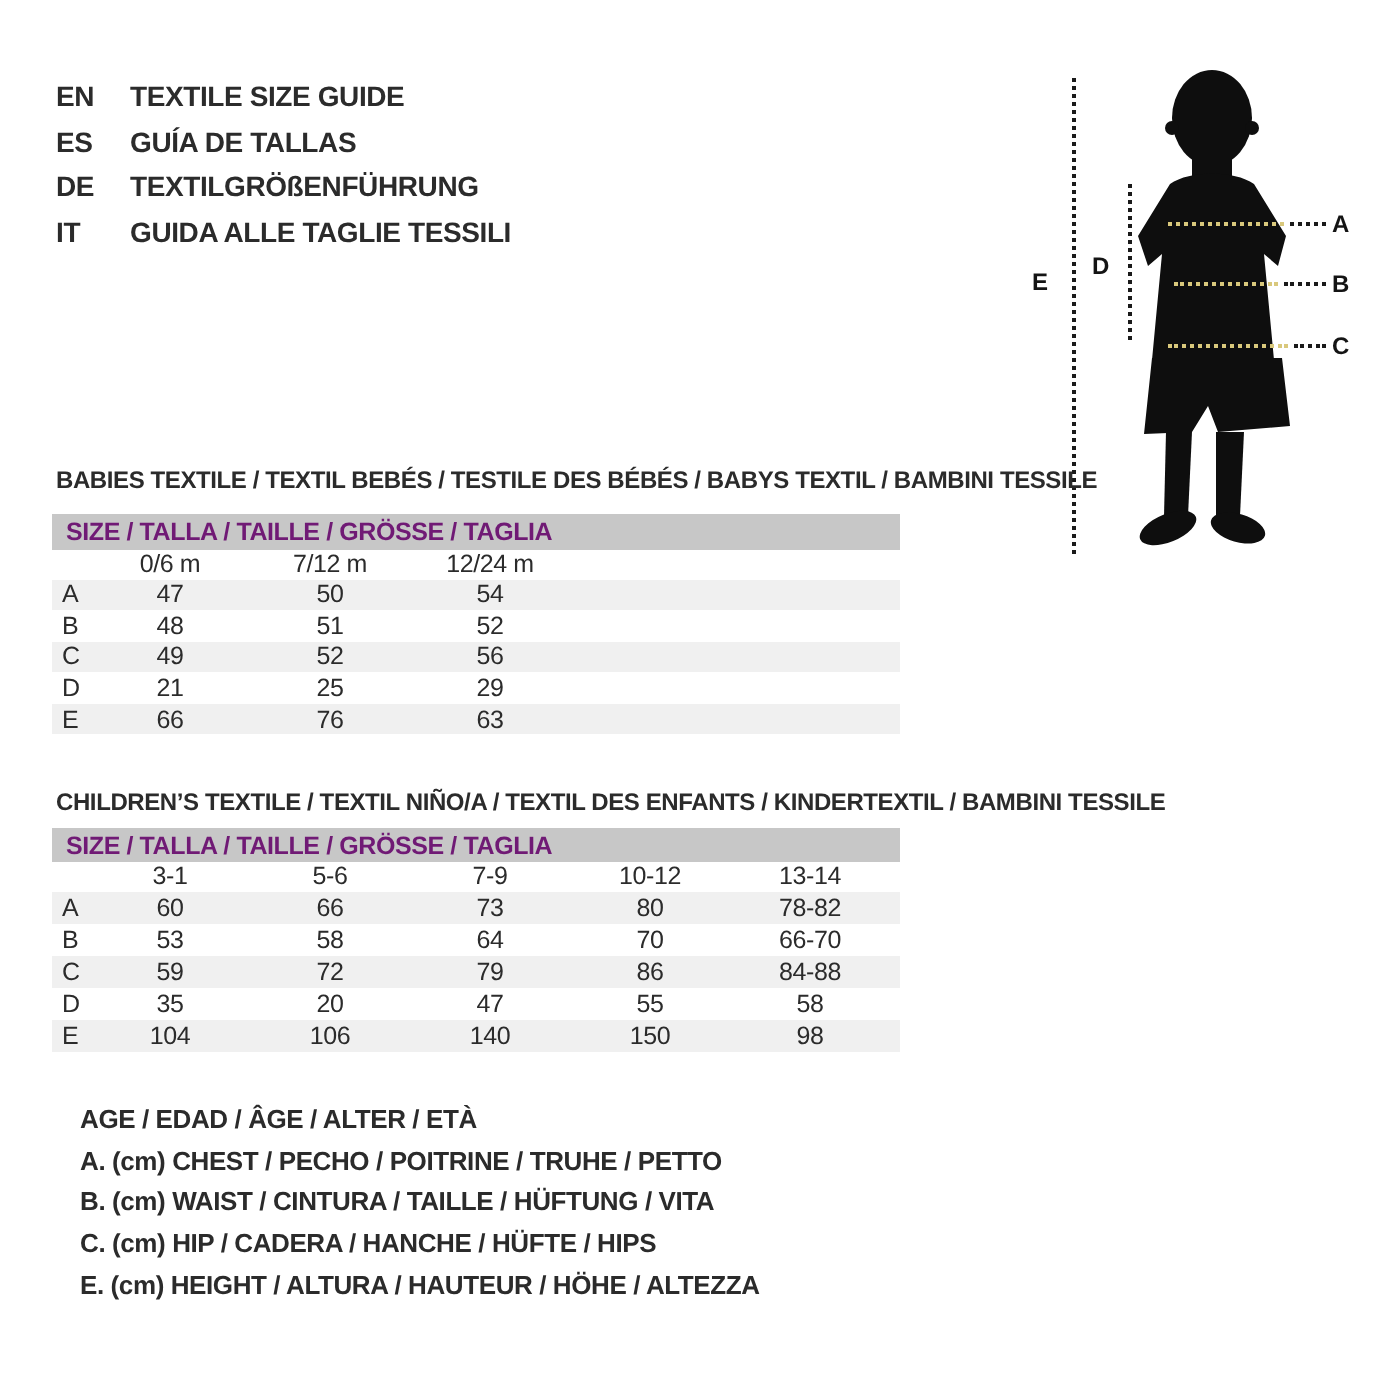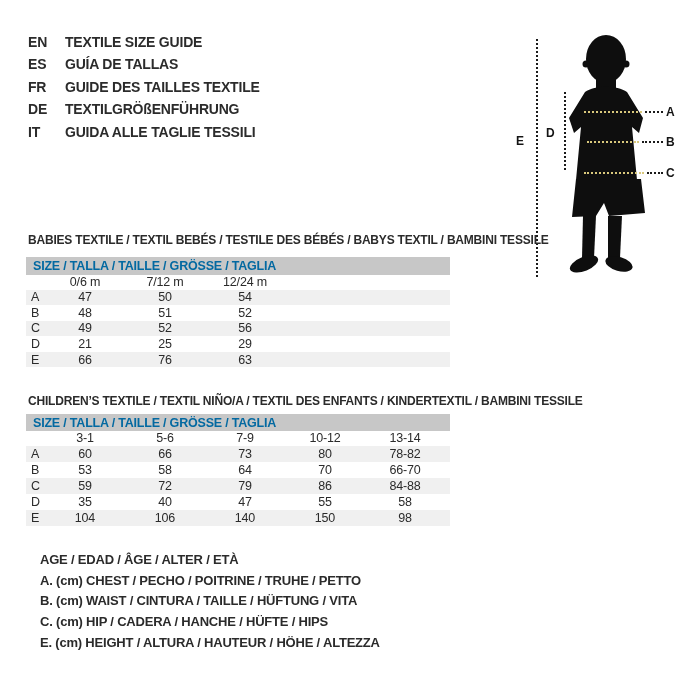--- a/index.html
+++ b/index.html
@@ -5,21 +5,21 @@
   :root{
     --text:#2b2b2b; --size_bar:#c7c7c7; --row_stripe:#f0f0f0;
     --silhouette:#0e0e0e; --measure_dots:#d9c87c; --line:#1a1a1a;
   }
   *{box-sizing:border-box;margin:0;padding:0}
   html,body{width:700px;height:700px;background:#ffffff;overflow:hidden}
   body{position:relative;font-family:"Liberation Sans","DejaVu Sans",sans-serif;color:var(--text);letter-spacing:-0.2px}
 
   
   .lang-list{position:absolute;left:28px;top:34px}
-  .lang-row{display:flex;align-items:flex-start;height:22.4px;font-size:14px;font-weight:700}
+  .lang-row{display:flex;align-items:flex-end;height:22.4px;font-size:14px;font-weight:700}
   .lang-code{width:37px}
 
   
   .silhouette-svg{position:absolute;left:553px;top:30px}
   .vline{position:absolute;width:0;border-left:2px dotted var(--line)}
   .vline-e{left:536px;top:39px;height:238px}
   .vline-d{left:564px;top:92px;height:78px}
   .dotline{position:absolute;height:0;border-top:2px dotted var(--measure_dots)}
   .dotline.dark{border-top-color:var(--line)}
   .dl-a-y{left:584px;top:111px;width:58px}
@@ -33,21 +33,21 @@
   .mk-b{left:666px;top:135px}
   .mk-c{left:666px;top:166px}
   .mk-d{left:546px;top:126px}
   .mk-e{left:516px;top:134px}
 
   
   .section-title{position:absolute;left:28px;font-size:12px;font-weight:700;white-space:nowrap}
   .title-babies{top:233px}
   .title-children{top:394px}
   .size-bar{position:absolute;left:26px;width:424px;height:18px;background:var(--size_bar);
-            display:flex;align-items:center;padding-left:7px;font-size:12.5px;font-weight:700;color:#0369a1}
+            display:flex;align-items:center;padding-left:7px;font-size:12.5px;font-weight:700;color:#701a75}
   .bar-babies{top:257px}
   .bar-children{top:414px;height:17px}
   .table{position:absolute;left:26px;width:424px}
   .table-babies{top:275px}
   .table-children{top:431px}
   .t-row{display:grid;grid-template-columns:19px repeat(5,80px);align-items:center;font-size:12.5px;width:424px}
   .t-head{height:14.5px;font-weight:400}
   .table-babies .t-row{height:15.6px}
   .table-children .t-row{height:16px}
   .table-babies .t-head,.table-children .t-head{height:14.5px}
@@ -63,24 +63,20 @@
 <body>
 
 <div class="lang-list" id="langList">
     <div class="lang-row">
       <span class="lang-code">EN</span>
       <span class="lang-title">TEXTILE SIZE GUIDE</span>
     </div>
     <div class="lang-row">
       <span class="lang-code">ES</span>
       <span class="lang-title">GUÍA DE TALLAS</span>
-    </div>
-    <div class="lang-row">
-      <span class="lang-code">FR</span>
-      <span class="lang-title">GUIDE DES TAILLES TEXTILE</span>
     </div>
     <div class="lang-row">
       <span class="lang-code">DE</span>
       <span class="lang-title">TEXTILGRÖßENFÜHRUNG</span>
     </div>
     <div class="lang-row">
       <span class="lang-code">IT</span>
       <span class="lang-title">GUIDA ALLE TAGLIE TESSILI</span>
     </div>
   </div>
@@ -198,21 +194,21 @@
       <div class="lbl">C</div>
       <div class="cell">59</div>
       <div class="cell">72</div>
       <div class="cell">79</div>
       <div class="cell">86</div>
       <div class="cell">84-88</div>
     </div>
     <div class="t-row">
       <div class="lbl">D</div>
       <div class="cell">35</div>
-      <div class="cell">40</div>
+      <div class="cell">20</div>
       <div class="cell">47</div>
       <div class="cell">55</div>
       <div class="cell">58</div>
     </div>
     <div class="t-row stripe">
       <div class="lbl">E</div>
       <div class="cell">104</div>
       <div class="cell">106</div>
       <div class="cell">140</div>
       <div class="cell">150</div>

